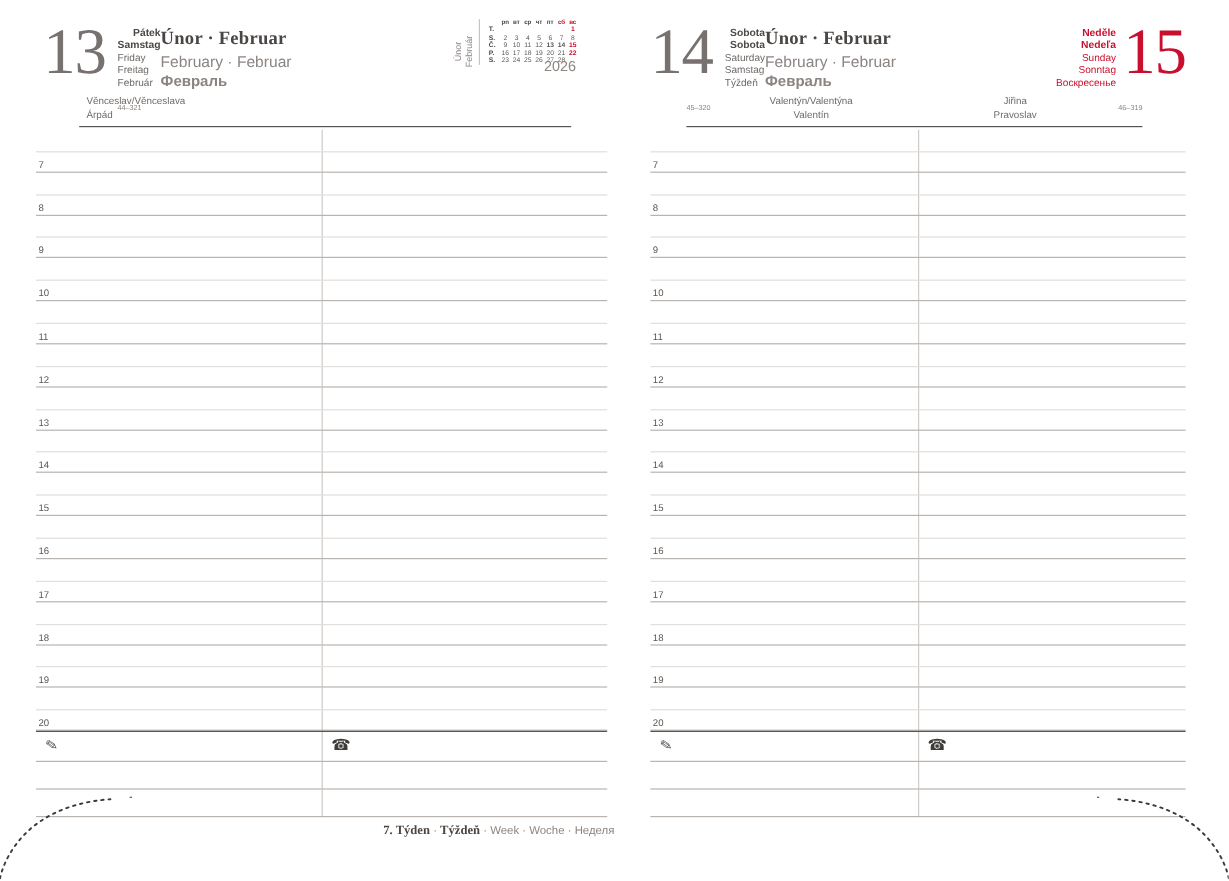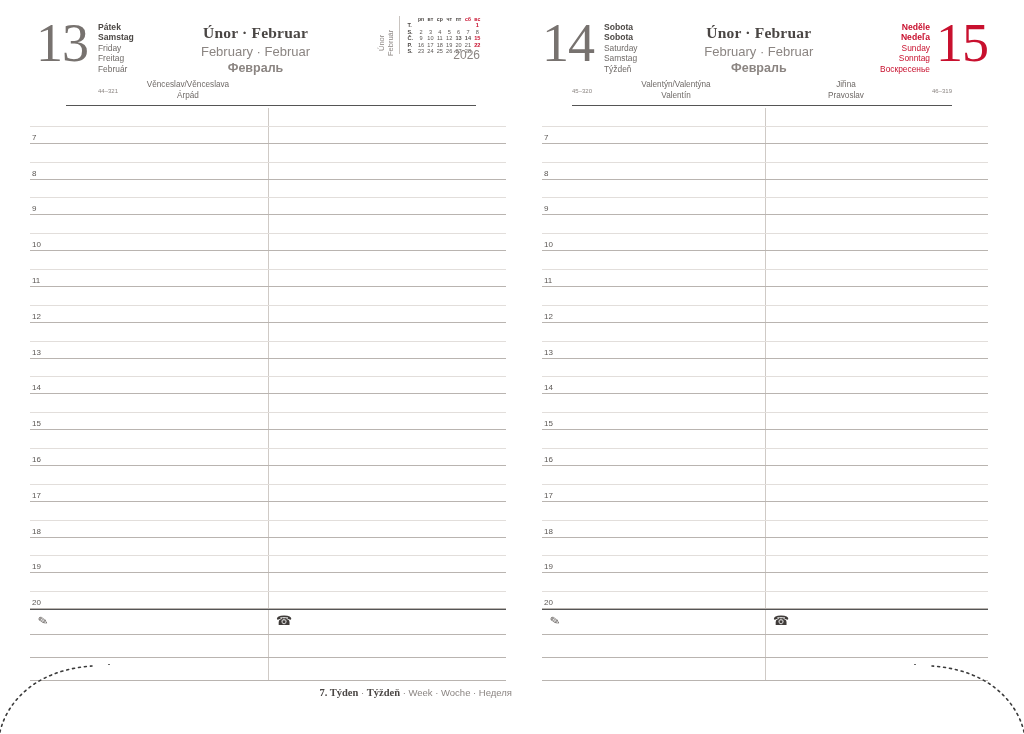--- a/index.html
+++ b/index.html
@@ -63,27 +63,28 @@
     padding-left: 10px;
     font-size: 8.4px;
     line-height: 10.4px;
     color: #6f6a67;
     white-space: nowrap;
   }
   .daynames .d1, .daynames .d2 {
     font-weight: bold;
     color: #4c4845;
     font-size: 8.6px;
+    text-align: right;
   }
   .daynames.red .d1, .daynames.red .d2 { color: #c8102e; }
   .daynames.red .d3, .daynames.red .d4, .daynames.red .d5 { color: #c8102e; }
 
   .month-block {
     flex: 1;
-    text-align: center;
+    text-align: left;
     padding-top: 24px;
   }
   .month-main {
     font-family: "Liberation Serif", serif;
     font-size: 15.5px;
     font-weight: bold;
     color: #4a4644;
     letter-spacing: 0.2px;
   }
   .month-sub {
@@ -155,21 +156,21 @@
     font-size: 8.2px;
     color: #6f6a67;
   }
   .names {
     position: absolute;
     top: -2px;
     text-align: center;
     line-height: 10.5px;
     white-space: nowrap;
   }
-  .left .names { left: 36px; right: auto; width: 232px; text-align: center; }
+  .left .names { left: 36px; right: auto; width: 232px; text-align: left; }
   .right .names { left: 18px; width: 232px; text-align: center; }
 
   .daynum-code {
     position: absolute;
     font-size: 6px;
     color: #8b8582;
     top: 6px;
   }
   .left .daynum-code { left: 62px; }
   .right .daynum-code.l { left: 30px; }

